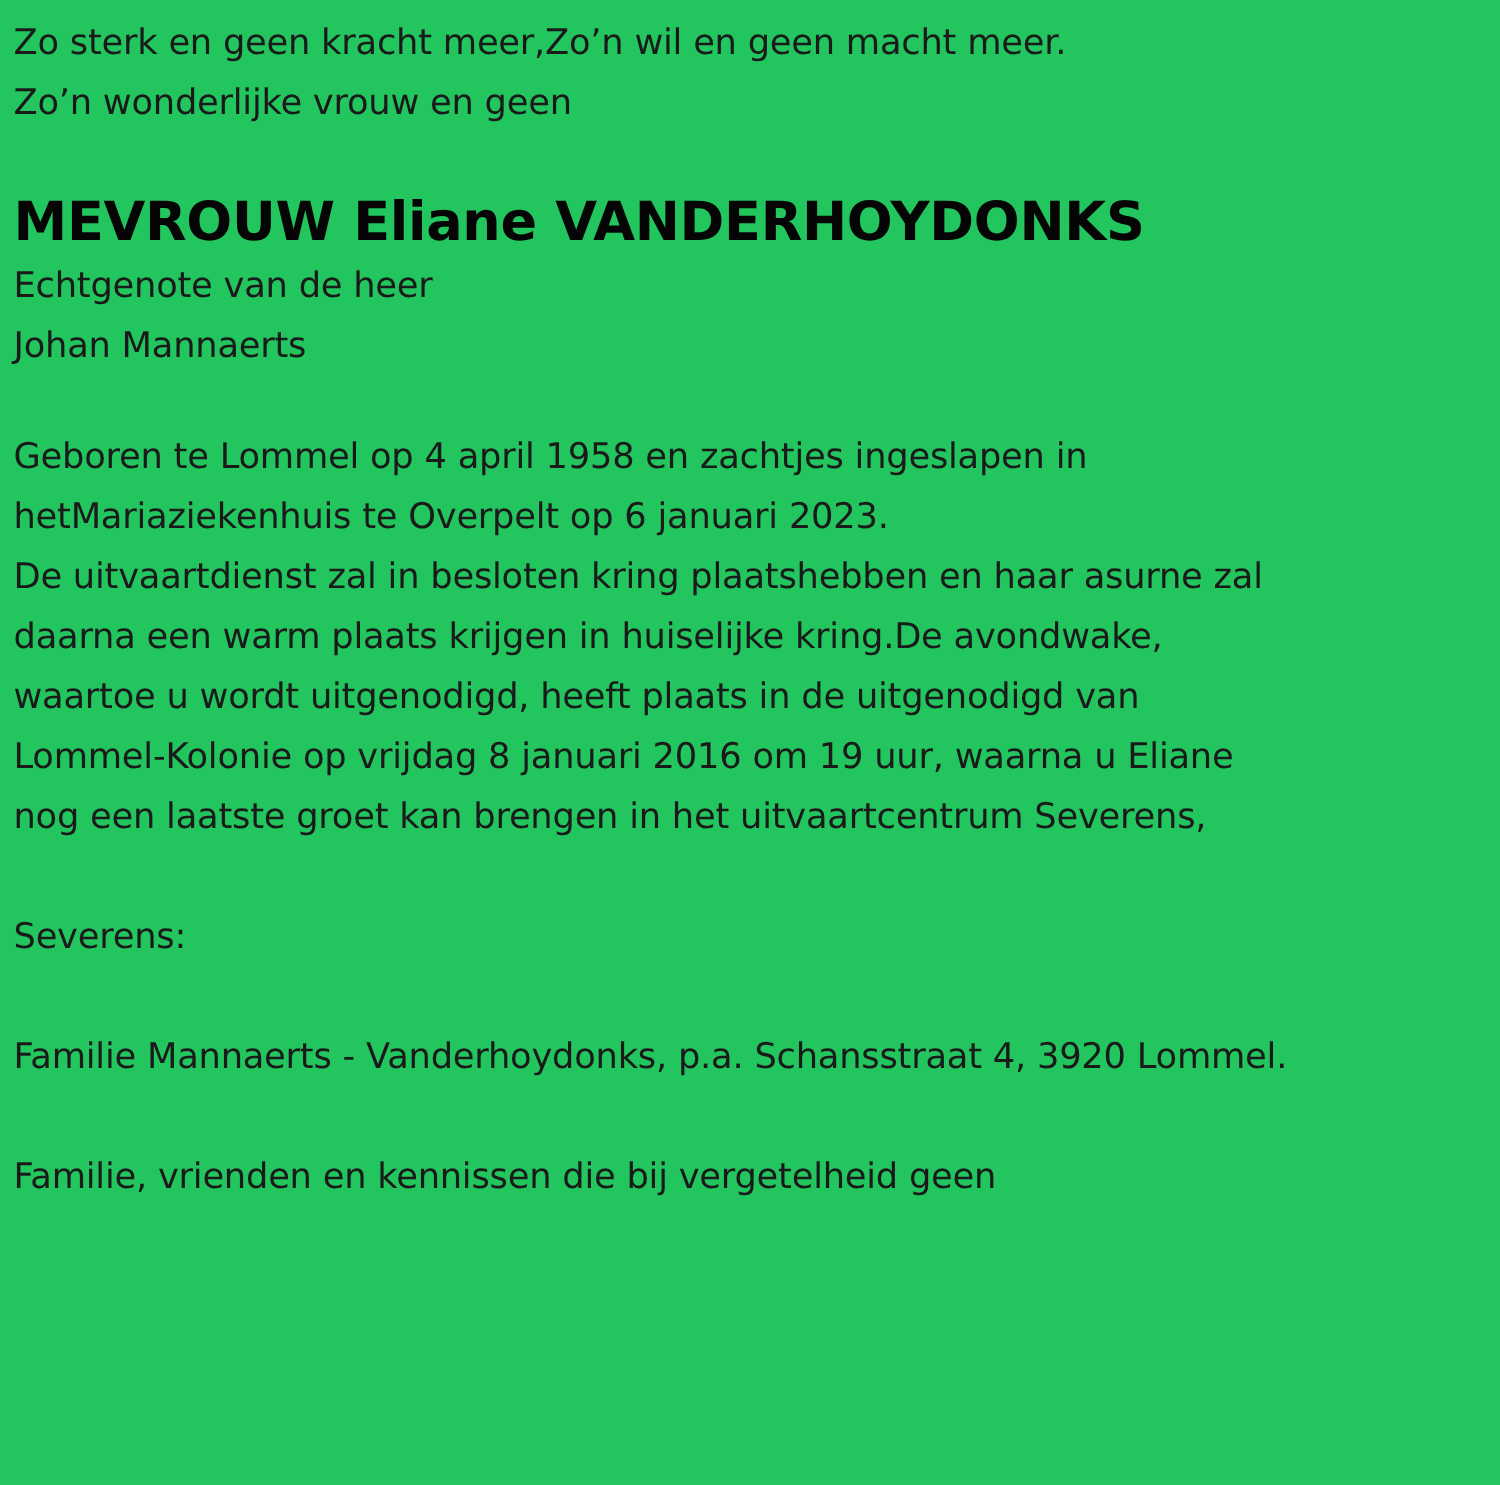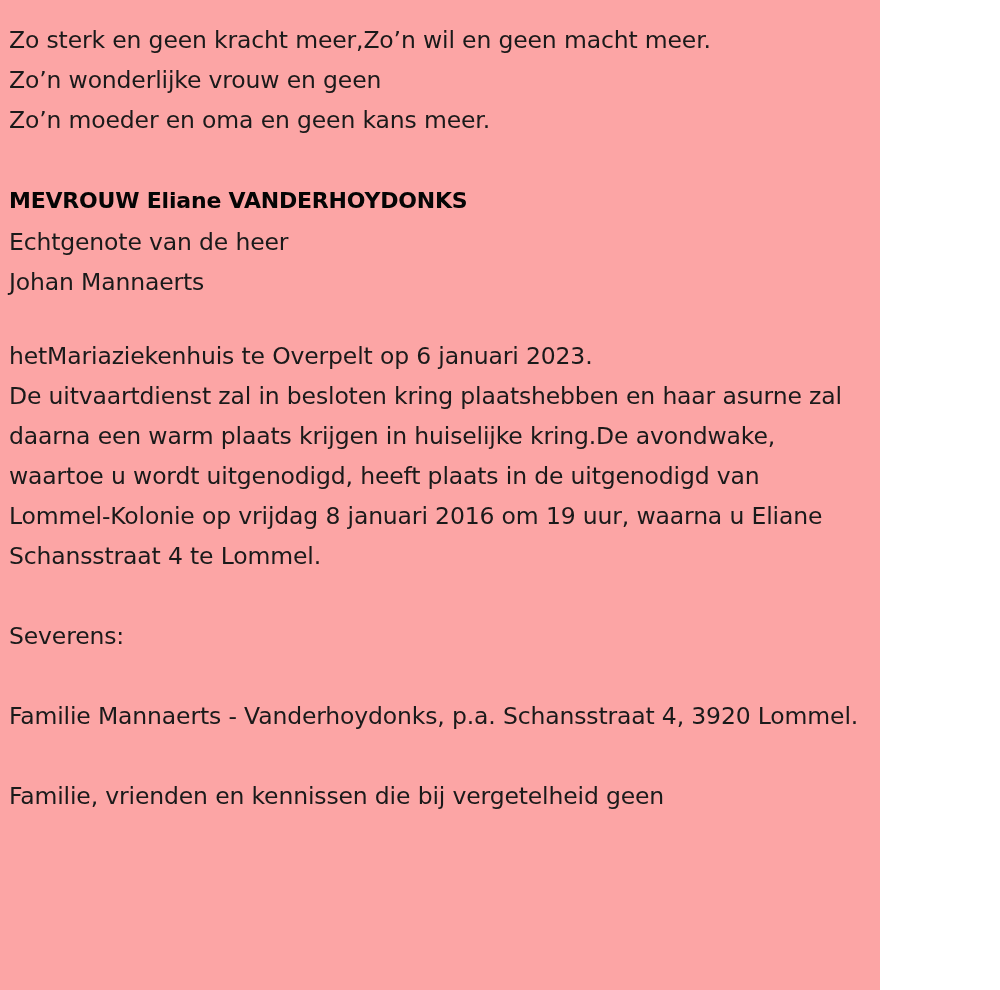--- a/index.html
+++ b/index.html
@@ -11,24 +11,24 @@
   body {
     width: 1000px;
     height: 990px;
     overflow: hidden;
     font-family: "DejaVu Sans", "Liberation Sans", sans-serif;
     color: #1a1a1a;
     -webkit-font-smoothing: antialiased;
   }
   .page {
     box-sizing: border-box;
-    width: 880px;
+    width: 1000px;
     height: 990px;
-    padding: 20px 10px 0 9px;
-    background: #fca5a5;
+    padding: 8px 10px 0 9px;
+    background: #22c55e;
   }
 
   
   .block {
     margin: 0;
     padding: 0;
   }
   .line {
     display: block;
     font-size: 23.5px;
@@ -44,56 +44,56 @@
     height: 40px;
   }
   .spacer-sm {
     display: block;
     height: 34px;
   }
 
   
   .name-heading {
     display: block;
-    font-size: 22px;
+    font-size: 36px;
     line-height: 42px;
     font-weight: 700;
     letter-spacing: -0.2px;
     white-space: pre;
     color: #050505;
   }
 </style>
 </head>
 <body>
 
 <div class="page">
 
   <div class="block">
     <span class="line">Zo sterk en geen kracht meer,Zo’n wil en geen macht meer.</span>
     <span class="line">Zo’n wonderlijke vrouw en geen</span>
-    <span class="line">Zo’n moeder en oma en geen kans meer.</span>
   </div>
 
   <span class="spacer"></span>
 
   <div class="block">
     <span class="name-heading">MEVROUW Eliane VANDERHOYDONKS</span>
     <span class="line">Echtgenote van de heer</span>
     <span class="line">Johan Mannaerts</span>
   </div>
 
   <span class="spacer-sm"></span>
 
   <div class="block">
+    <span class="line">Geboren te Lommel op 4 april 1958 en zachtjes ingeslapen in</span>
     <span class="line">hetMariaziekenhuis te Overpelt op 6 januari 2023.</span>
     <span class="line">De uitvaartdienst zal in besloten kring plaatshebben en haar asurne zal</span>
     <span class="line">daarna een warm plaats krijgen in huiselijke kring.De avondwake,</span>
     <span class="line">waartoe u wordt uitgenodigd, heeft plaats in de uitgenodigd van</span>
     <span class="line">Lommel-Kolonie op vrijdag 8 januari 2016 om 19 uur, waarna u Eliane</span>
-    <span class="line">Schansstraat 4 te Lommel.</span>
+    <span class="line">nog een laatste groet kan brengen in het uitvaartcentrum Severens,</span>
   </div>
 
   <span class="spacer"></span>
 
   <div class="block">
     <span class="line">Severens:</span>
     <span class="spacer"></span>
     <span class="line">Familie Mannaerts - Vanderhoydonks, p.a. Schansstraat 4, 3920 Lommel.</span>
   </div>
 

